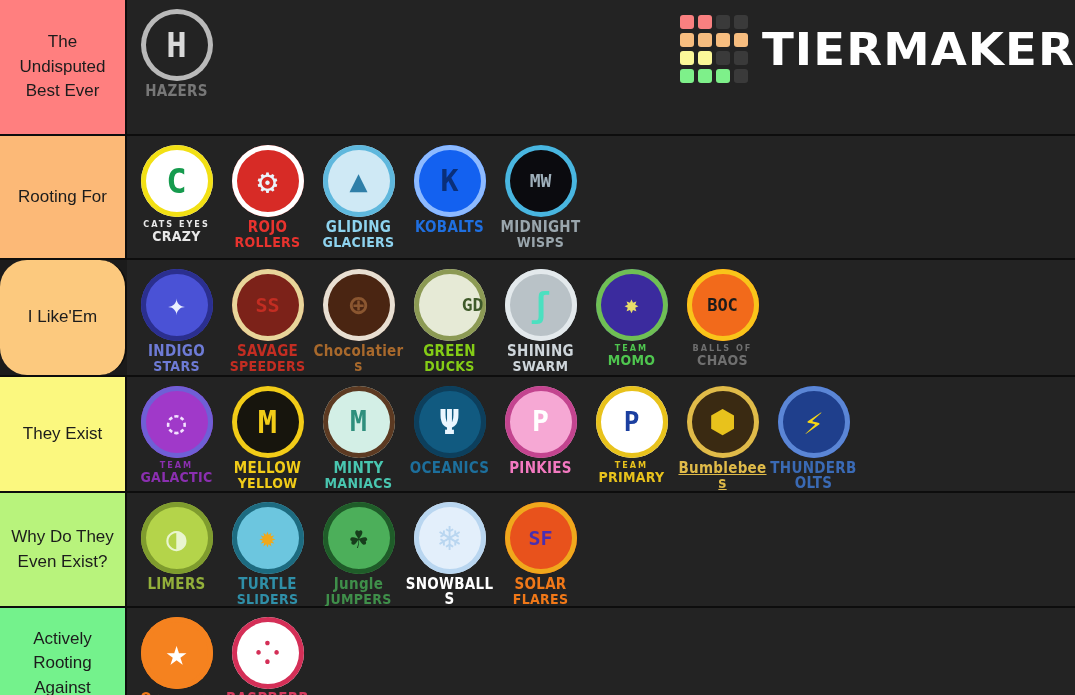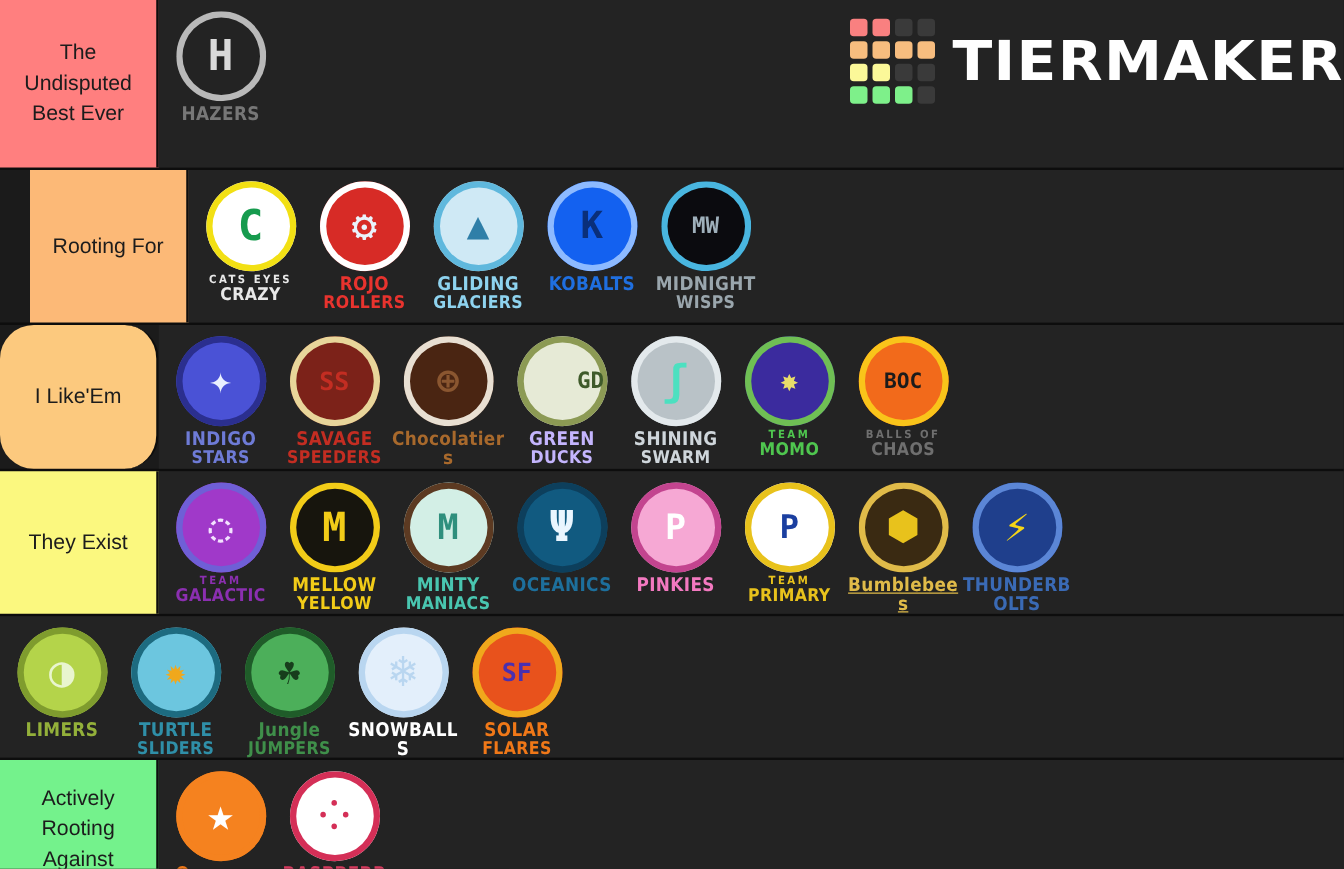--- a/index.html
+++ b/index.html
@@ -103,21 +103,21 @@
             <div class="badge" style="background: rgb(35, 35, 35); box-shadow: rgb(185, 185, 185) 0px 0px 0px 5px inset;">
               <span class="mono" style="color: rgb(217, 217, 217); font-size: 34px;">H</span>
             </div>
             <div class="nm" style="color: rgb(119, 119, 119);">
               <span class="l1">HAZERS</span>
             </div>
           </div>
         </div>
       </div>
       <div class="tier-row" style="height: 124px;">
-        <div class="tier-label" style="background: rgb(252, 185, 119); margin-left: 24px;">Rooting For</div>
+        <div class="tier-label" style="background: rgb(252, 185, 119);">Rooting For</div>
         <div class="tier-items" style="background: rgb(35, 35, 35);">
           <div class="item">
             <div class="badge" style="background: rgb(255, 255, 255); box-shadow: rgb(242, 224, 20) 0px 0px 0px 5px inset;">
               <span class="mono" style="color: rgb(22, 155, 78); font-size: 34px;">C</span>
             </div>
             <div class="nm" style="color: rgb(232, 232, 232);">
               <span class="tiny">CATS EYES</span>
               <span class="l2">CRAZY</span>
             </div>
           </div>
@@ -184,21 +184,21 @@
               <span class="mono" style="color: rgb(138, 86, 48); font-size: 30px;">⊕</span>
             </div>
             <div class="nm" style="color: rgb(168, 105, 44);">
               <span class="l1">Chocolatiers</span>
             </div>
           </div>
           <div class="item">
             <div class="badge" style="background: rgb(230, 234, 214); box-shadow: rgb(140, 154, 84) 0px 0px 0px 5px inset;">
               <span class="mono" style="color: rgb(63, 90, 42); font-size: 18px; margin-left: 46px;">GD</span>
             </div>
-            <div class="nm" style="color: #c4b5fd;">
+            <div class="nm" style="color: #84cc16;">
               <span class="l1">GREEN</span>
               <span class="l2">DUCKS</span>
             </div>
           </div>
           <div class="item">
             <div class="badge" style="background: rgb(185, 194, 199); box-shadow: rgb(227, 233, 236) 0px 0px 0px 5px inset;">
               <span class="mono" style="color: rgb(76, 224, 192); font-size: 34px;">ʃ</span>
             </div>
             <div class="nm" style="color: rgb(207, 214, 219);">
               <span class="l1">SHINING</span>
@@ -292,20 +292,21 @@
             <div class="badge" style="background: rgb(31, 63, 140); box-shadow: rgb(91, 134, 214) 0px 0px 0px 5px inset;">
               <span class="mono" style="color: rgb(245, 213, 22); font-size: 34px;">⚡</span>
             </div>
             <div class="nm" style="color: rgb(58, 106, 181);">
               <span class="l1">THUNDERBOLTS</span>
             </div>
           </div>
         </div>
       </div>
       <div class="tier-row" style="height: 115px;">
+        <div class="tier-label" style="background: rgb(184, 243, 124);">Why Do They Even Exist?</div>
         <div class="tier-items" style="background: rgb(35, 35, 35);">
           <div class="item">
             <div class="badge" style="background: rgb(180, 212, 74); box-shadow: rgb(127, 156, 46) 0px 0px 0px 5px inset;">
               <span class="mono" style="color: rgb(233, 245, 207); font-size: 34px;">◑</span>
             </div>
             <div class="nm" style="color: rgb(147, 176, 58);">
               <span class="l1">LIMERS</span>
             </div>
           </div>
           <div class="item">

